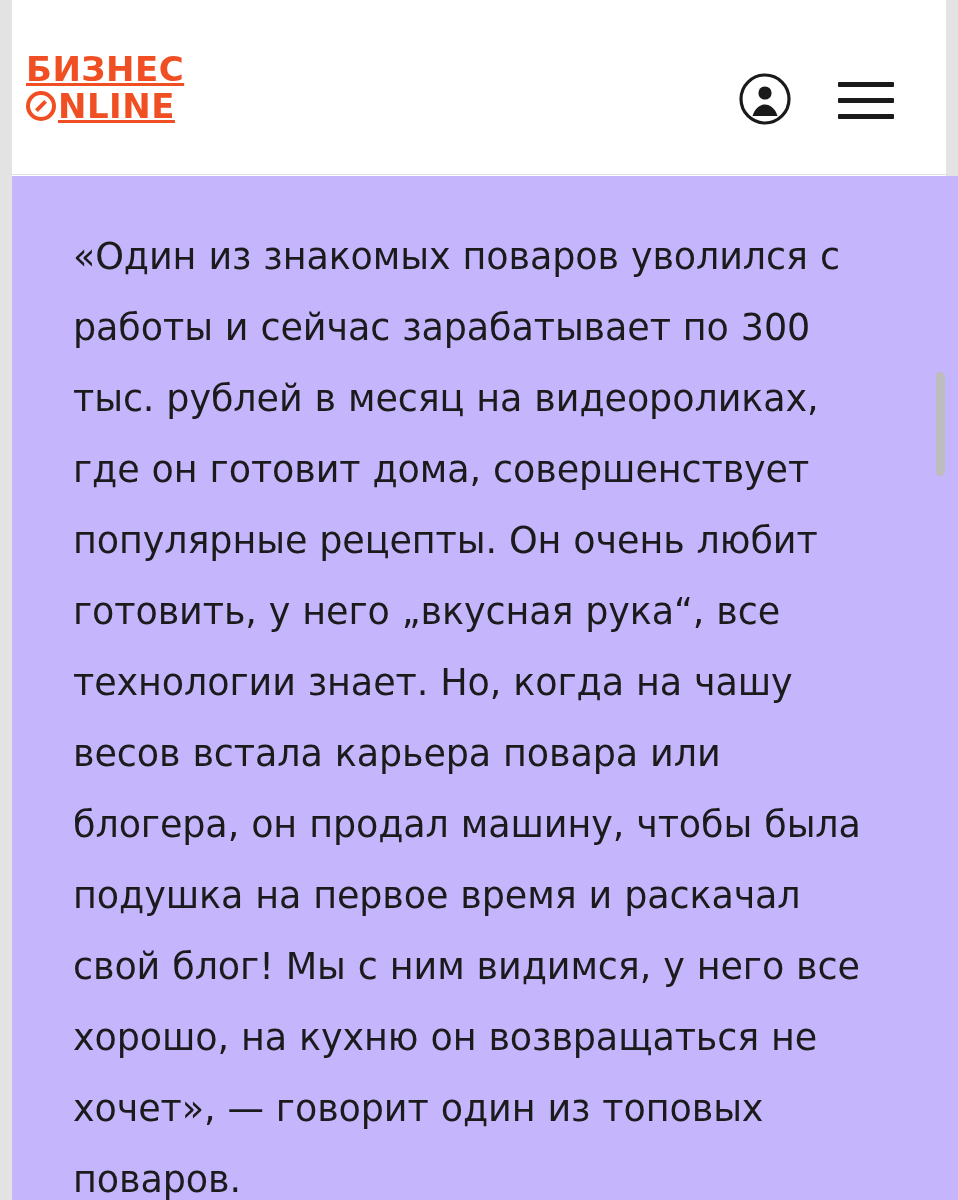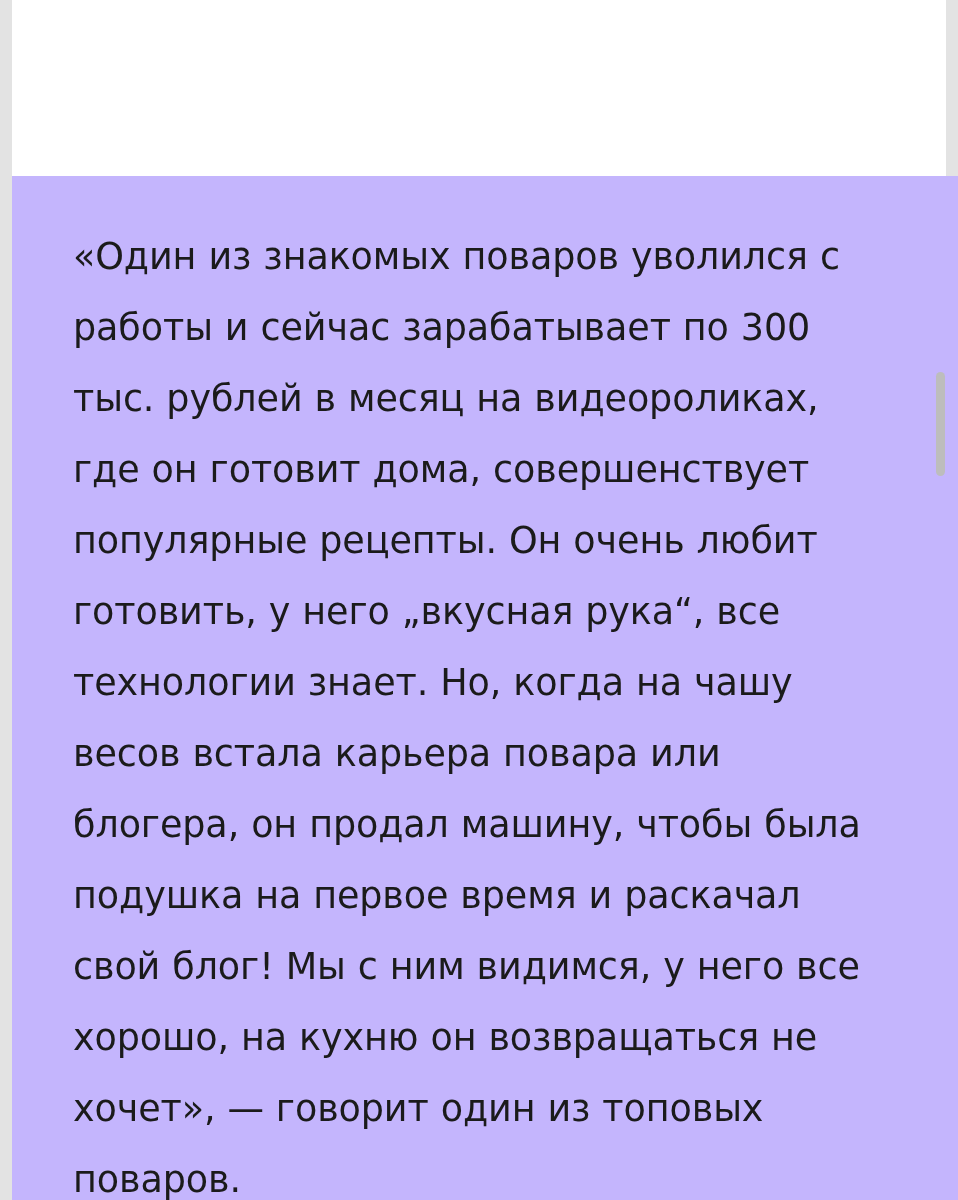--- a/index.html
+++ b/index.html
@@ -166,20 +166,45 @@
   }
 </style>
 </head>
 <body>
 
 <div id="page">
 
   <div class="edge-gutter left"></div>
   <div class="edge-gutter right"></div>
 
+  <header id="site-header">
+
+    <a id="brand-logo" href="#">
+      <span class="line1">БИЗНЕС</span>
+      <span class="line2">
+        <span class="o-mark"></span>
+        <span>NLINE</span>
+      </span>
+    </a>
+
+    <div id="account-icon-btn">
+      <svg width="54" height="54" viewBox="0 0 54 54" aria-hidden="true">
+        <circle cx="27" cy="27" r="24" fill="none" stroke="#1a1a1a" stroke-width="3.2"></circle>
+        <circle cx="27" cy="21" r="6.6" fill="#1a1a1a"></circle>
+        <path d="M14.5 44 C17 35.5 23 32.5 27 32.5 C31 32.5 37 35.5 39.5 44 Z" fill="#1a1a1a"></path>
+      </svg>
+    </div>
+
+    <div id="menu-toggle-btn">
+      <span class="bar b1"></span>
+      <span class="bar b2"></span>
+      <span class="bar b3"></span>
+    </div>
+
+  </header>
 
   <main id="article-body">
     <p id="article-paragraph">«Один из знакомых поваров уволился с работы и сейчас зарабатывает по 300 тыс. рублей в месяц на видеороликах, где он готовит дома, совершенствует популярные рецепты. Он очень любит готовить, у него „вкусная рука“, все технологии знает. Но, когда на чашу весов встала карьера повара или блогера, он продал машину, чтобы была подушка на первое время и раскачал свой блог! Мы с ним видимся, у него все хорошо, на кухню он возвращаться не хочет», — говорит один из топовых поваров.</p>
   </main>
 
   <div id="scrollbar-track"></div>
   <div id="scrollbar-thumb"></div>
 
 </div>
 

